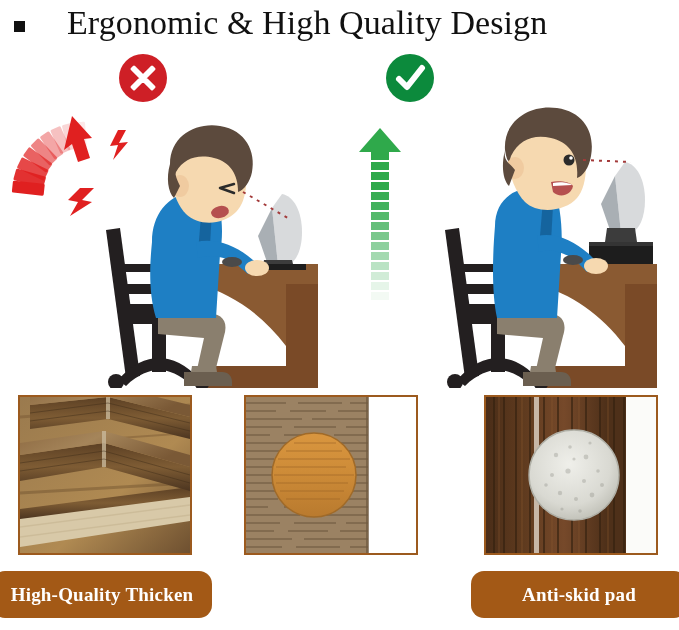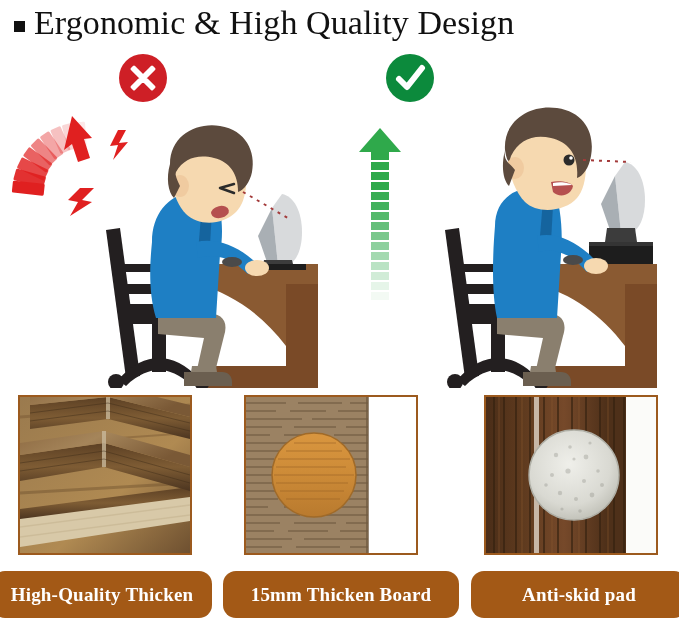--- a/index.html
+++ b/index.html
@@ -22,20 +22,21 @@
   .title-row {
     position: absolute;
     left: 0;
     top: 0;
     width: 679px;
     height: 46px;
     display: flex;
     align-items: center;
     padding-left: 14px;
     box-sizing: border-box;
+    gap: 33px;
   }
   .title-bullet {
     width: 11px;
     height: 11px;
     background: #111111;
     margin-right: 9px;
     margin-top: 6px;
     flex: 0 0 auto;
   }
   .title-text {
@@ -508,21 +509,18 @@
 
         <rect x="140" y="0" width="30" height="156" fill="#FBFBF9"></rect>
       </svg>
     </div>
   </div>
 
   <div class="badges">
     <div class="badge badge-1">
       <span>High-Quality Thicken</span>
     </div>
-    <div class="badge badge-2">
-      <span>15mm Thicken Board</span>
-    </div>
     <div class="badge badge-3">
       <span>Anti-skid pad</span>
     </div>
   </div>
 
 </div>
 
 </body></html>

